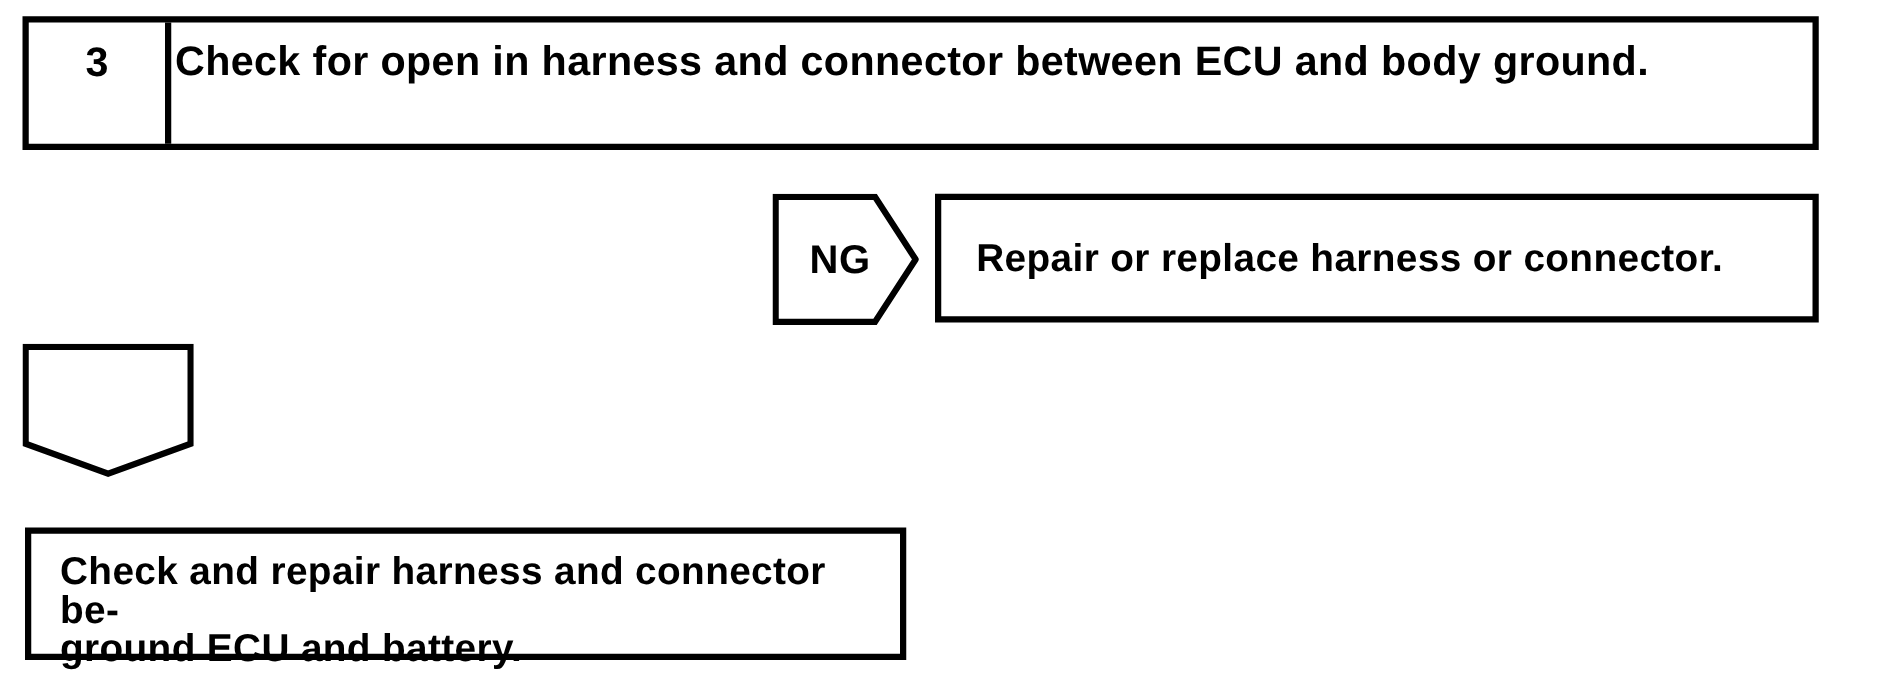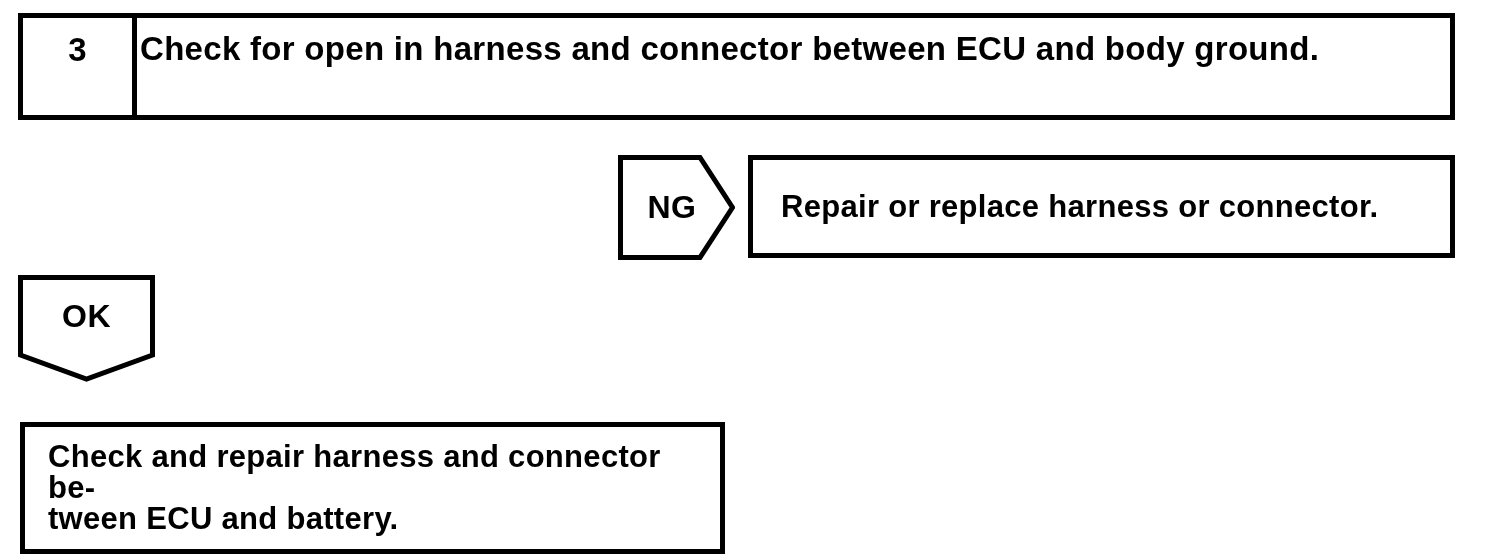--- a/index.html
+++ b/index.html
@@ -97,21 +97,21 @@
     align-items: center;
     padding-left: 28px;
     font-size: 31px;
     letter-spacing: 0.3px;
   }
   
   .final-box {
     left: 20px;
     top: 422px;
     width: 705px;
-    height: 132px;
+    height: 106px;
     padding: 14px 10px 0 23px;
     font-size: 31px;
     letter-spacing: 0.3px;
     line-height: 31px;
   }
 </style>
 </head>
 <body>
 
 <div class="page">
@@ -129,21 +129,20 @@
   </div>
 
   <div class="box result-box">
     <div>Repair or replace harness or connector.</div>
   </div>
 
   <div class="connector ok-connector">
     <svg width="137" height="107" viewBox="0 0 137 107">
       <polygon points="2.5,2.5 134.5,2.5 134.5,80 68.5,104 2.5,80" fill="#ffffff" stroke="#000000" stroke-width="5" stroke-linejoin="miter"></polygon>
     </svg>
-    <div class="tag-label">OK</div>
   </div>
 
   <div class="box final-box">
     <div>Check and repair harness and connector be-</div>
-    <div>tween ECU and battery.</div>
+    <div>ground ECU and battery.</div>
   </div>
 
 </div>
 
 </body></html>

